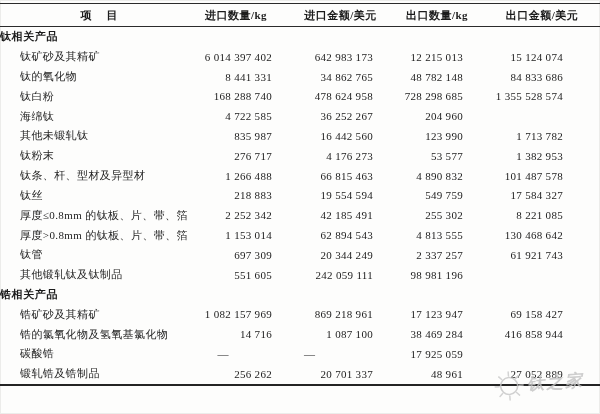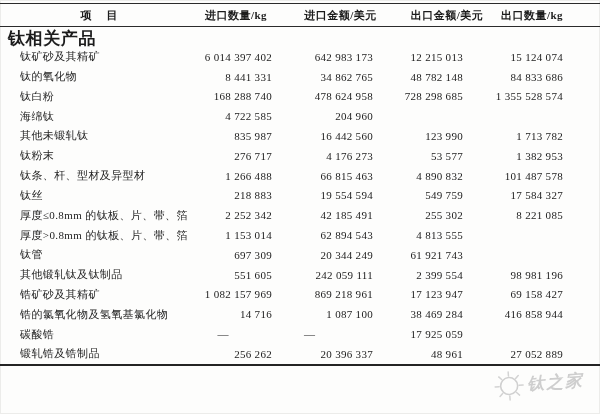--- a/index.html
+++ b/index.html
@@ -28,22 +28,22 @@
   .hc.c3{transform:translateX(18px);}
   .hc.c4{transform:translateX(19px);}
   .hc.c5{transform:translateX(29px);}
   .tbody{display:block;}
   .row{height:19.82px;font-size:11px;}
   .cell{white-space:nowrap;overflow:visible;}
   .item-label{padding-left:20px;letter-spacing:0.4px;}
   .section-label{
     grid-column:1 / -1;
     font-weight:bold;
-    padding-left:8px;
-    font-size:17px;
+    padding-left:0;
+    font-size:11px;
     letter-spacing:0.6px;
     font-family:"Liberation Sans","DejaVu Sans",sans-serif;
   }
   .num{text-align:right;letter-spacing:0.3px;}
   .num.dash{text-align:center;padding-right:26px;letter-spacing:0;}
   .watermark{
     position:absolute;
     right:16px;bottom:14px;
     display:flex;align-items:center;gap:1px;
     color:#bcbcbc;opacity:0.8;
@@ -62,22 +62,22 @@
 <body>
 
 <div class="page">
 
   <div class="rule top"></div>
 
   <div class="thead">
     <div class="hc c1">项　目</div>
     <div class="hc c2">进口数量/kg</div>
     <div class="hc c3">进口金额/美元</div>
+    <div class="hc c4">出口数量/kg</div>
     <div class="hc c5">出口金额/美元</div>
-    <div class="hc c4">出口数量/kg</div>
   </div>
 
   <div class="rule mid"></div>
 
   <div class="tbody" id="tbody">
       <div class="row">
         <div class="cell section-label">钛相关产品</div>
       </div>
       <div class="row">
         <div class="cell item-label">钛矿砂及其精矿</div>
@@ -96,20 +96,21 @@
       <div class="row">
         <div class="cell item-label">钛白粉</div>
         <div class="cell num">168 288 740</div>
         <div class="cell num">478 624 958</div>
         <div class="cell num">728 298 685</div>
         <div class="cell num">1 355 528 574</div>
       </div>
       <div class="row">
         <div class="cell item-label">海绵钛</div>
         <div class="cell num">4 722 585</div>
+        <div class="cell num">36 252 267</div>
         <div class="cell num">204 960</div>
       </div>
       <div class="row">
         <div class="cell item-label">其他未锻轧钛</div>
         <div class="cell num">835 987</div>
         <div class="cell num">16 442 560</div>
         <div class="cell num">123 990</div>
         <div class="cell num">1 713 782</div>
       </div>
       <div class="row">
@@ -138,33 +139,37 @@
         <div class="cell num">2 252 342</div>
         <div class="cell num">42 185 491</div>
         <div class="cell num">255 302</div>
         <div class="cell num">8 221 085</div>
       </div>
       <div class="row">
         <div class="cell item-label">厚度&gt;0.8mm 的钛板、片、带、箔</div>
         <div class="cell num">1 153 014</div>
         <div class="cell num">62 894 543</div>
         <div class="cell num">4 813 555</div>
+        <div class="cell num">130 468 642</div>
       </div>
       <div class="row">
         <div class="cell item-label">钛管</div>
         <div class="cell num">697 309</div>
         <div class="cell num">20 344 249</div>
+        <div class="cell num">2 337 257</div>
         <div class="cell num">61 921 743</div>
       </div>
       <div class="row">
         <div class="cell item-label">其他锻轧钛及钛制品</div>
         <div class="cell num">551 605</div>
         <div class="cell num">242 059 111</div>
-        <div class="cell num">2 399 554</div>
         <div class="cell num">98 981 196</div>
+      </div>
+      <div class="row">
+        <div class="cell section-label">锆相关产品</div>
       </div>
       <div class="row">
         <div class="cell item-label">锆矿砂及其精矿</div>
         <div class="cell num">1 082 157 969</div>
         <div class="cell num">869 218 961</div>
         <div class="cell num">17 123 947</div>
         <div class="cell num">69 158 427</div>
       </div>
       <div class="row">
         <div class="cell item-label">锆的氯氧化物及氢氧基氯化物</div>
@@ -175,21 +180,21 @@
       </div>
       <div class="row">
         <div class="cell item-label">碳酸锆</div>
         <div class="cell num dash">—</div>
         <div class="cell num dash">—</div>
         <div class="cell num">17 925 059</div>
       </div>
       <div class="row">
         <div class="cell item-label">锻轧锆及锆制品</div>
         <div class="cell num">256 262</div>
-        <div class="cell num">20 396 337</div>
+        <div class="cell num">20 701 337</div>
         <div class="cell num">48 961</div>
         <div class="cell num">27 052 889</div>
       </div>
     </div>
 
   <div class="rule bottom"></div>
 
   <div class="watermark">
     <svg width="34" height="34" viewBox="0 0 34 34">
       <circle cx="17" cy="18" r="8.5" fill="none" stroke="#c6c6c6" stroke-width="1.6"></circle>

